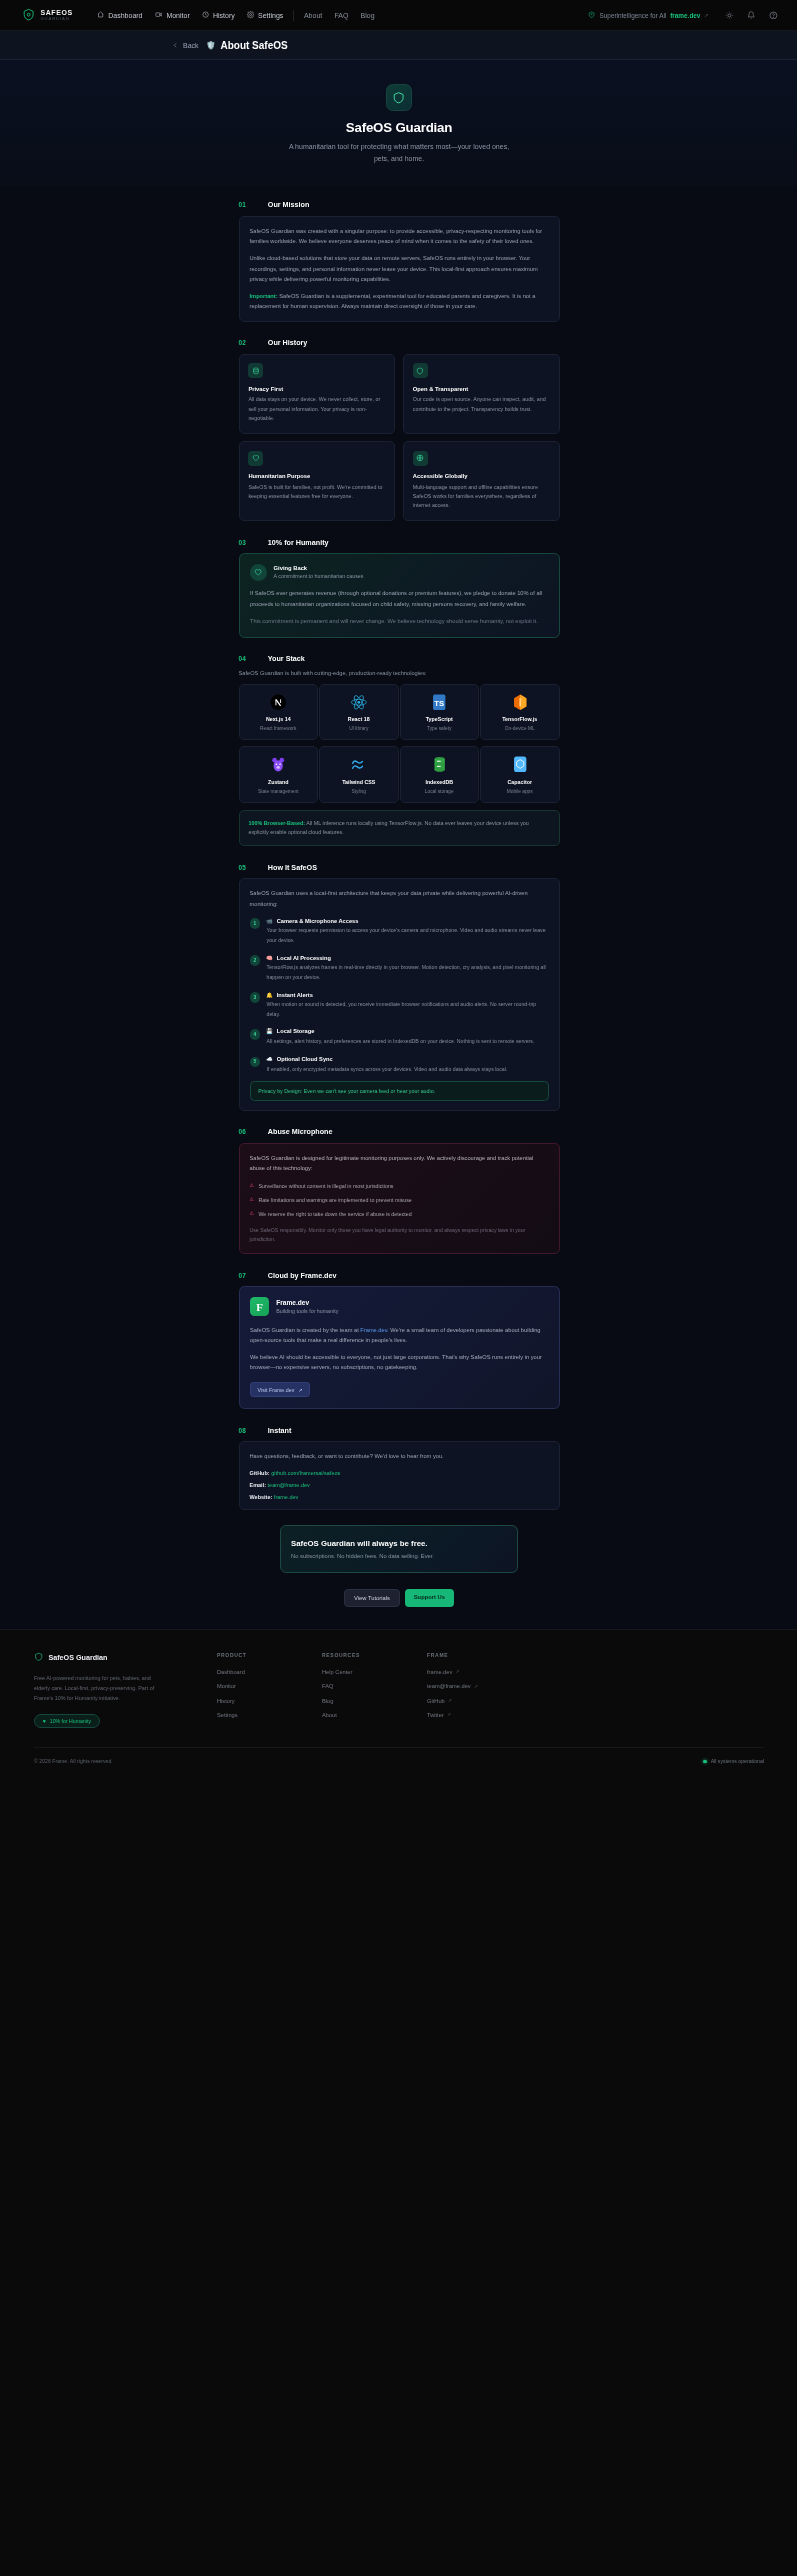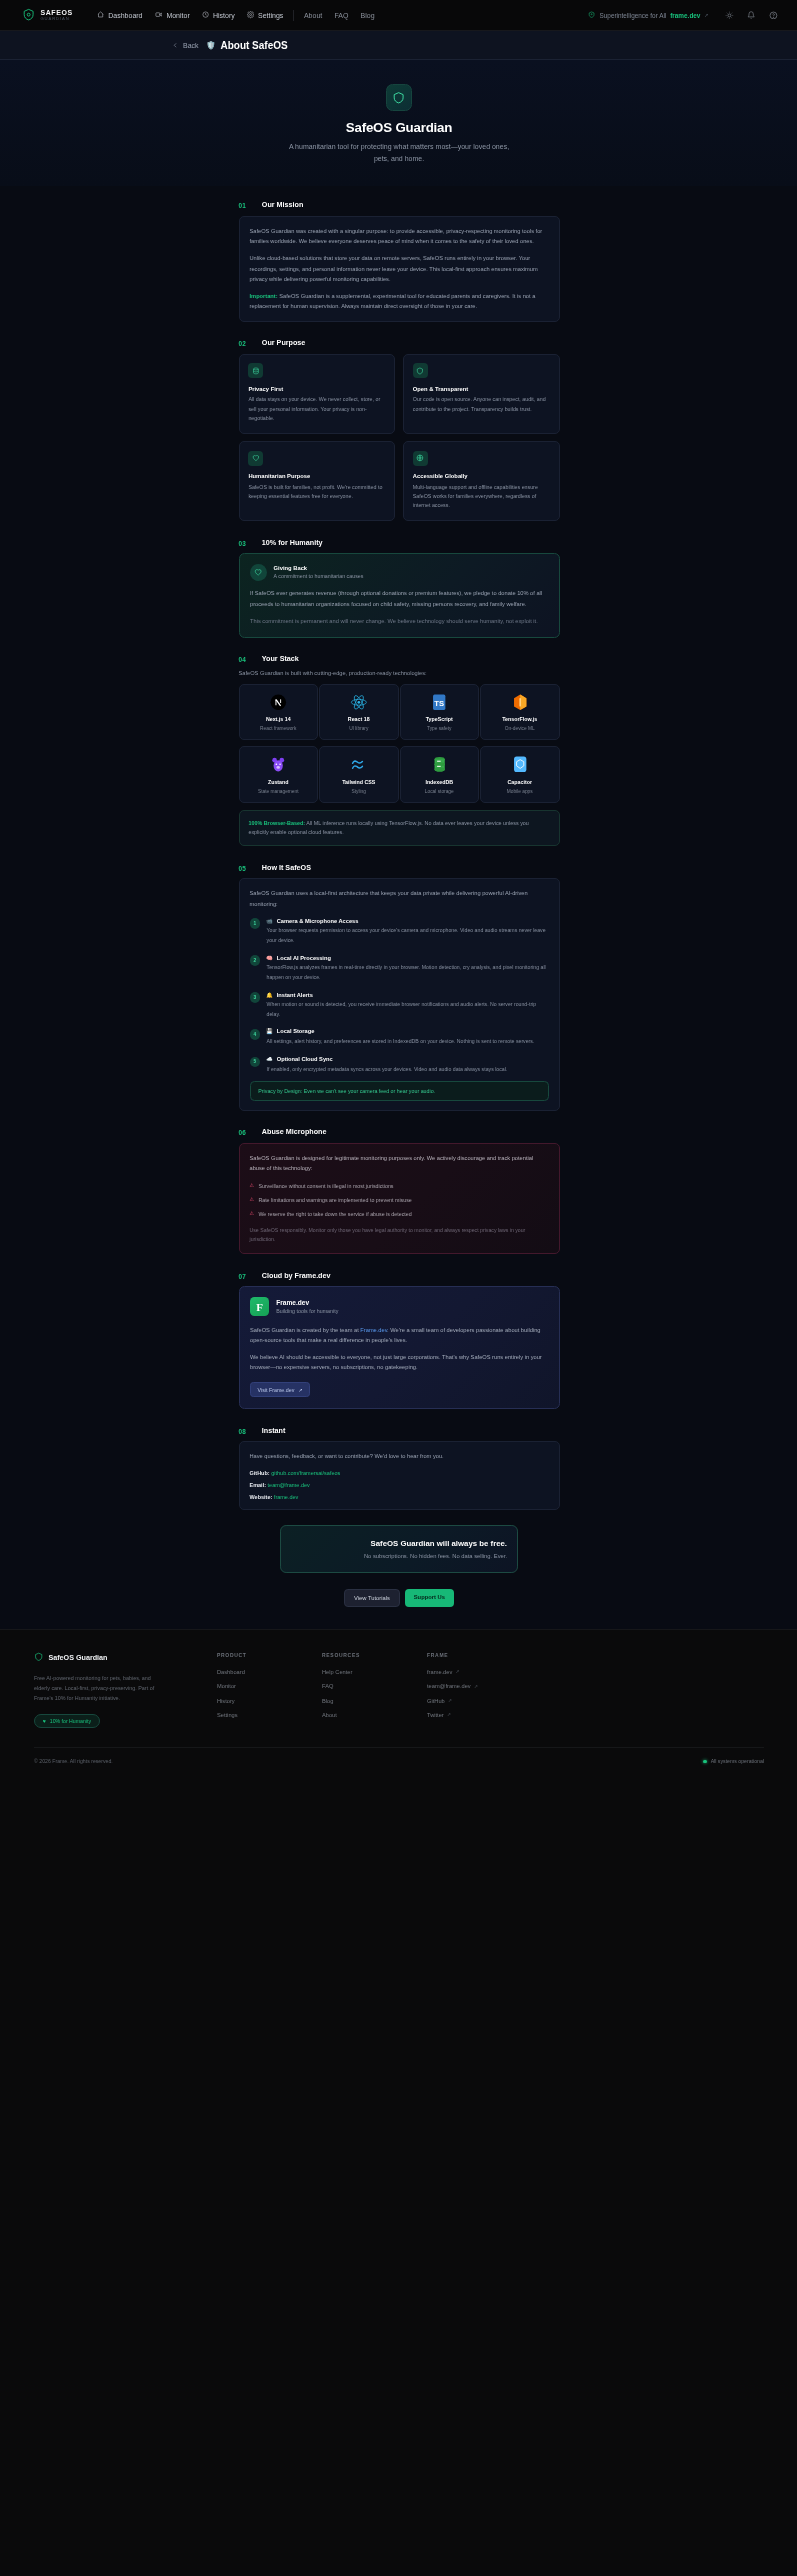--- a/index.html
+++ b/index.html
@@ -84,21 +84,21 @@
   .hero-sub {
     margin:6.1px auto 0; max-width:233px;
     font-size:7px; line-height:1.65; color:#8e97a6;
   }
 
   
   .content { width: 798px; background:#080b13; padding: 14.4px 0 22px; }
   .wrap { width: 321px; margin: 0 auto; }
 
   .sec { margin-bottom: 16.6px; }
-  .sec-head { display:flex; align-items:flex-end; gap:16px; margin-bottom: 6.6px; }
+  .sec-head { display:flex; align-items:center; gap:22px; margin-bottom: 6.6px; }
   .sec-num { font-size: 6.4px; font-weight:700; color:#19c37d; letter-spacing:0.1px; }
   .sec-title { font-size: 7.2px; font-weight:700; color:#ffffff; }
 
   .card {
     background:#0d1322; border:0.6px solid #1a2133; border-radius:5px;
     padding: 8.9px 10px;
   }
   .p { font-size:5.7px; line-height:1.85; color:#9aa3b3; }
   .p + .p { margin-top: 6.1px; }
   .p .hl { color:#19c37d; font-weight:700; }
@@ -204,21 +204,21 @@
   .contact-lbl { font-weight:700; color:#e8ebf0; }
   .contact-val { color:#19c37d; }
   .contact-list { margin-top:8.3px; }
   .contact-list .contact-row { margin-top: 6.1px; }
 
   
   .freebanner {
     margin: 15.5px auto 0; width: 238px;
     background: linear-gradient(135deg,#0c2024 0%,#0c1a26 60%,#0d1424 100%);
     border:0.6px solid #1c4a42; border-radius:6.1px;
-    padding: 12.2px 10px 13.3px; text-align:right;
+    padding: 12.2px 10px 13.3px; text-align:left;
   }
   .free-t { font-size:7.8px; font-weight:700; color:#fff; }
   .free-s { font-size:5.8px; color:#8b94a4; margin-top:5.5px; }
   .cta-row { display:flex; justify-content:center; gap:5px; margin-top: 15.5px; }
   .btn-ghost {
     background:#1d2130; border:0.6px solid #2a3042; border-radius:3.9px;
     padding:5px 8.9px; font-size:5.8px; color:#cdd3dd; cursor:pointer;
   }
   .btn-green {
     background:#17b877; border:none; border-radius:3.9px;
@@ -387,21 +387,21 @@
       <div class="card">
         <div class="p">SafeOS Guardian was created with a singular purpose: to provide accessible, privacy-respecting monitoring tools for families worldwide. We believe everyone deserves peace of mind when it comes to the safety of their loved ones.</div>
         <div class="p">Unlike cloud-based solutions that store your data on remote servers, SafeOS runs entirely in your browser. Your recordings, settings, and personal information never leave your device. This local-first approach ensures maximum privacy while delivering powerful monitoring capabilities.</div>
         <div class="p"><span class="hl">Important:</span> <span>SafeOS Guardian is a supplemental, experimental tool for educated parents and caregivers. It is not a replacement for human supervision. Always maintain direct oversight of those in your care.</span></div>
       </div>
     </div>
 
     <div class="sec">
       <div class="sec-head">
         <span class="sec-num">02</span>
-        <span class="sec-title">Our Purpose</span>
+        <span class="sec-title">Our History</span>
       </div>
       <div class="grid2">
         <div class="vcard">
           <div class="vicon">
             <svg width="7.8" height="7.8" viewBox="0 0 24 24" fill="none" stroke="#3fe0a6" stroke-width="1.7">
                 <ellipse cx="12" cy="6" rx="7.5" ry="3"></ellipse>
                 <path d="M4.5 6v12c0 1.7 3.4 3 7.5 3s7.5-1.3 7.5-3V6"></path>
                 <path d="M4.5 12c0 1.7 3.4 3 7.5 3s7.5-1.3 7.5-3"></path>
               </svg>
           </div>

